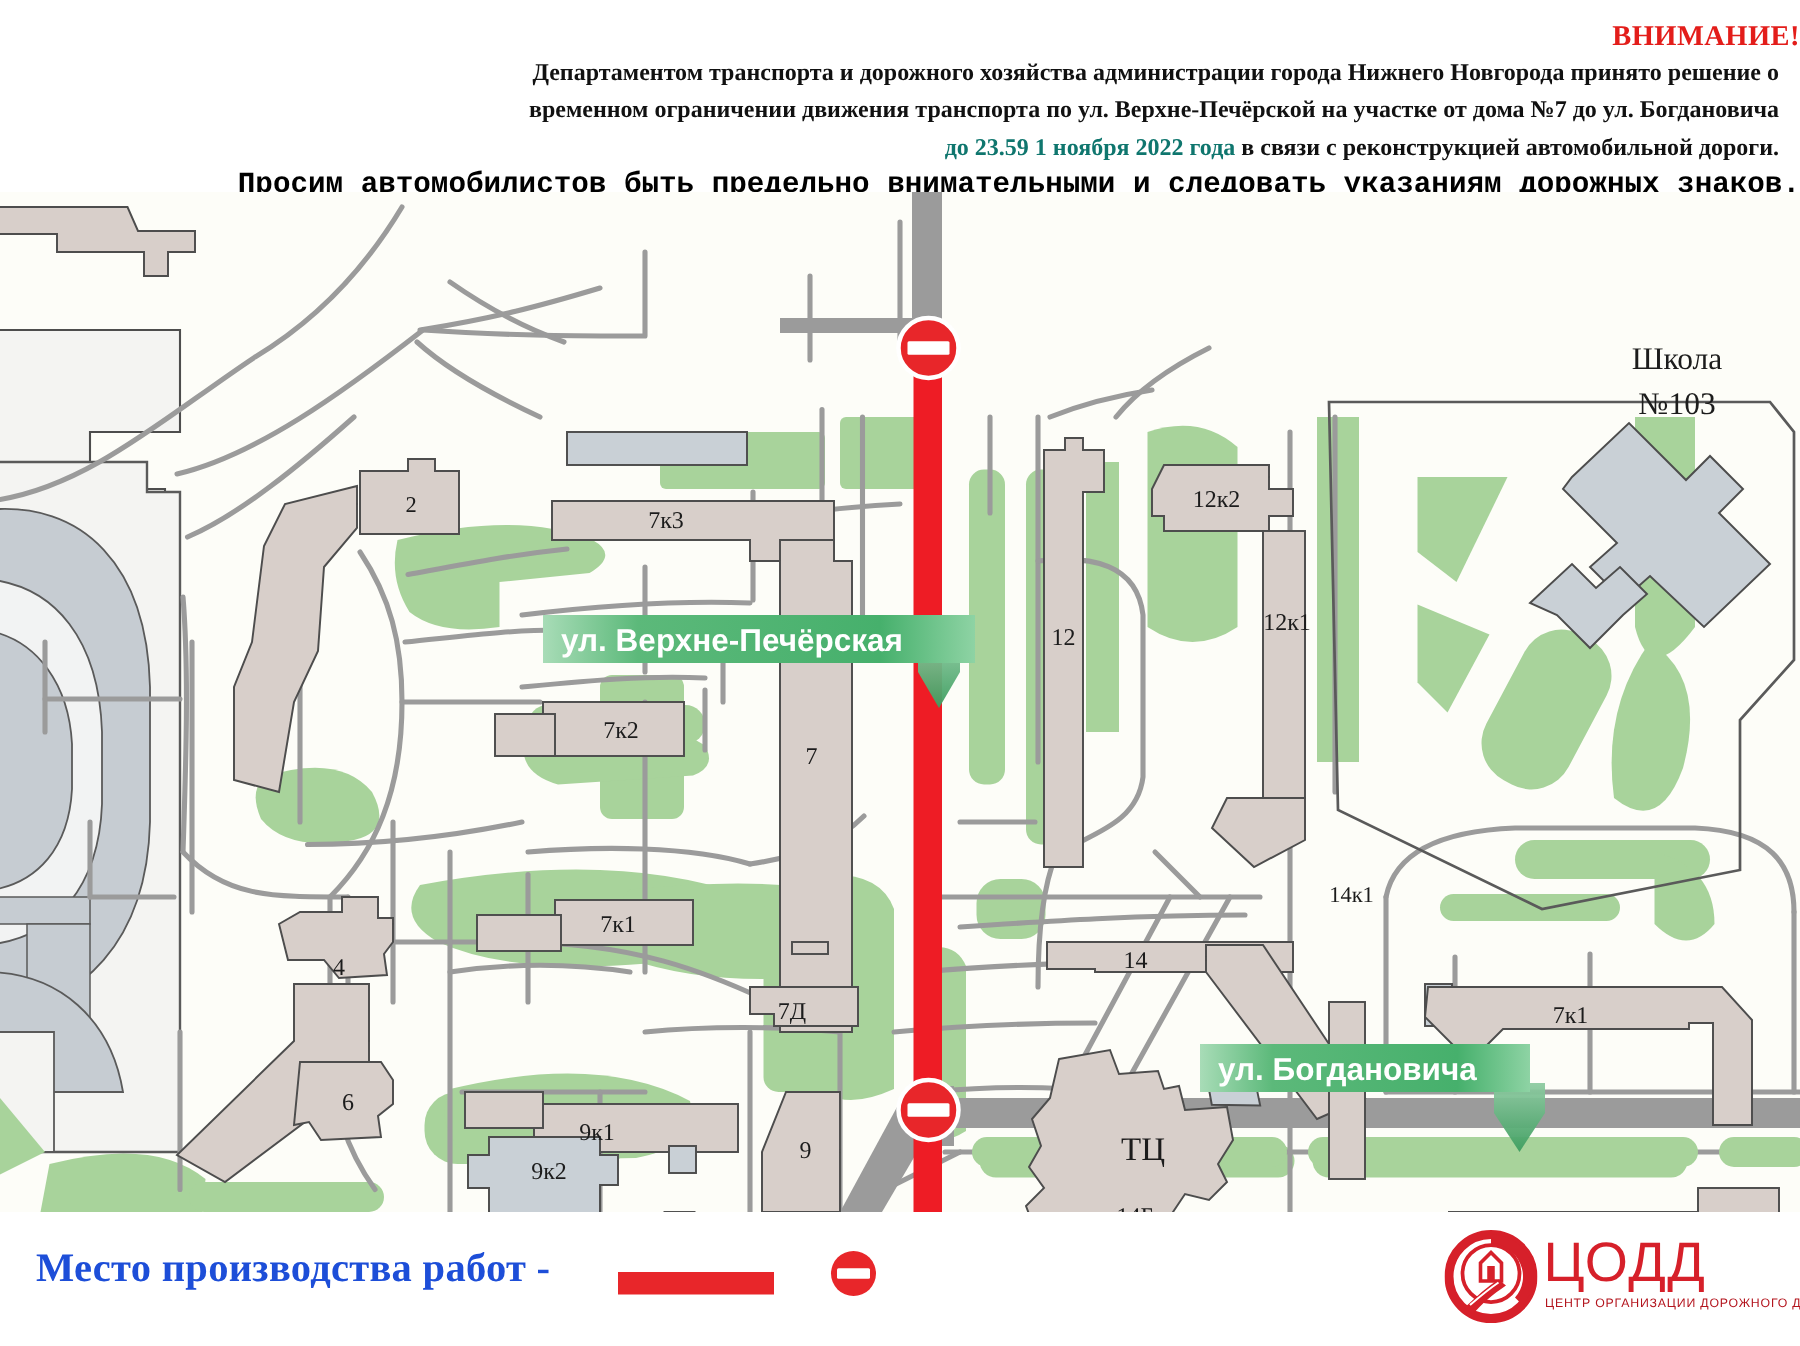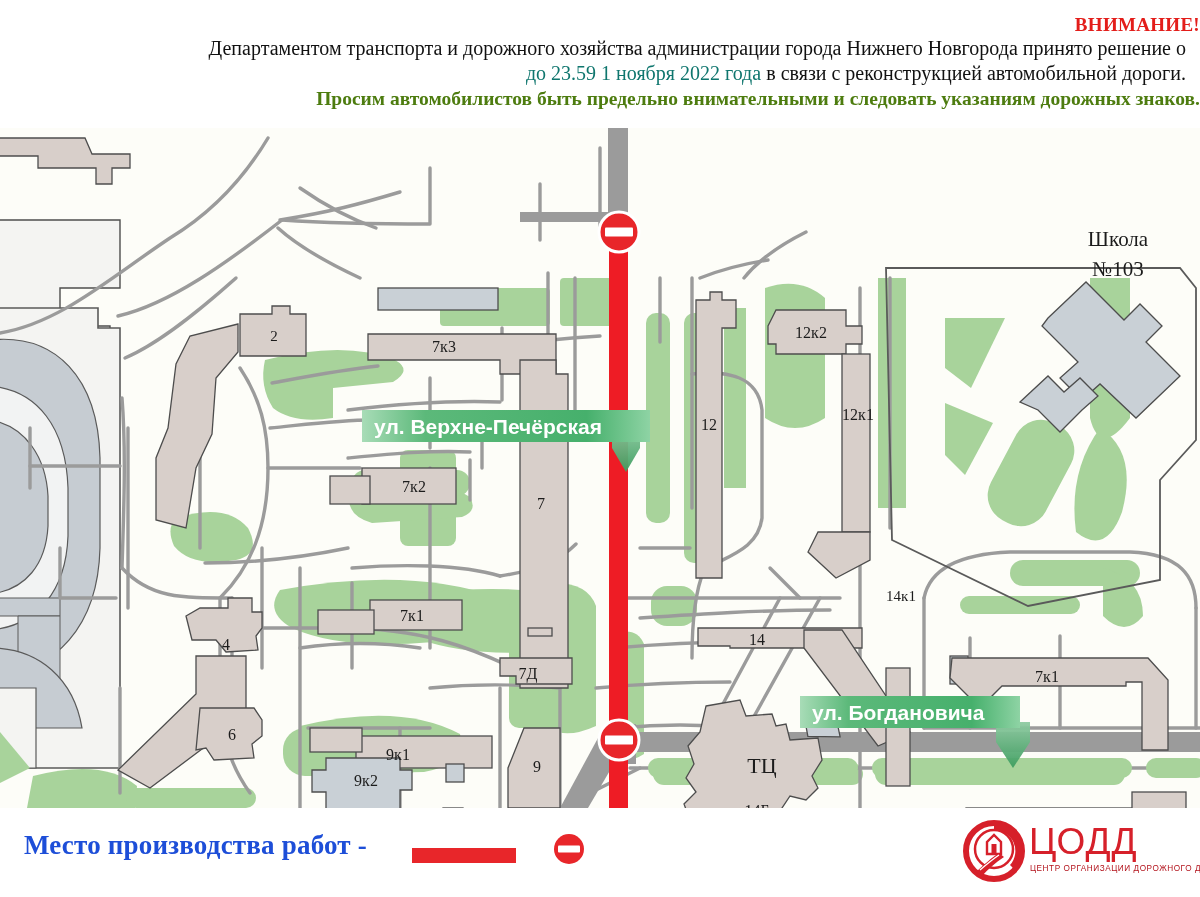--- a/index.html
+++ b/index.html
@@ -12,26 +12,26 @@
   
   #notice{
     position:absolute;left:0;top:0;width:1200px;height:128px;
     background:#ffffff;text-align:right;box-sizing:border-box;padding-top:14px;
   }
   #notice .attention{
     color:#e31d1a;font-weight:bold;font-size:19px;line-height:22px;
     letter-spacing:.3px;
   }
   #notice .body-line{
-    color:#111111;font-weight:normal;font-size:20px;line-height:25px;
+    color:#111111;font-weight:bold;font-size:16px;line-height:25px;
     padding:0 14px;white-space:nowrap;
   }
   #notice .red{color:#0f766e;}
   #notice .line-red-all{
-    color:#4d7c0f;font-weight:bold;font-size:19.5px;line-height:25px;white-space:nowrap;
+    color:#000000;font-weight:bold;font-size:19.5px;line-height:25px;white-space:nowrap;font-family:Liberation Mono, monospace;
   }
 
   
   #map{
     position:absolute;left:0;top:128px;width:1200px;height:680px;
     background:#fdfdf8;overflow:hidden;
   }
   #map svg{display:block;}
 
   
@@ -68,20 +68,21 @@
   .bld-label{
     font-family:"Liberation Serif",serif;fill:#1c1c1c;
   }
 </style>
 </head>
 <body>
 
 <div id="notice">
   <div class="attention">ВНИМАНИЕ!</div>
   <div class="body-line">Департаментом транспорта и дорожного хозяйства администрации города Нижнего Новгорода принято решение о</div>
+  <div class="body-line">временном ограничении движения транспорта по ул. Верхне-Печёрской на участке от дома №7 до ул. Богдановича</div>
   <div class="body-line"><span class="red">до 23.59 1 ноября 2022 года</span><span> в связи с реконструкцией автомобильной дороги.</span></div>
   <div class="line-red-all">Просим автомобилистов быть предельно внимательными и следовать указаниям дорожных знаков.</div>
 </div>
 
 <div id="map">
 <svg width="1200" height="680" viewBox="0 0 1200 680" xmlns="http://www.w3.org/2000/svg">
 
   <defs>
     <linearGradient id="plateGrad" x1="0" y1="0" x2="1" y2="0">
       <stop offset="0%" stop-color="#a8dcb7"></stop>

